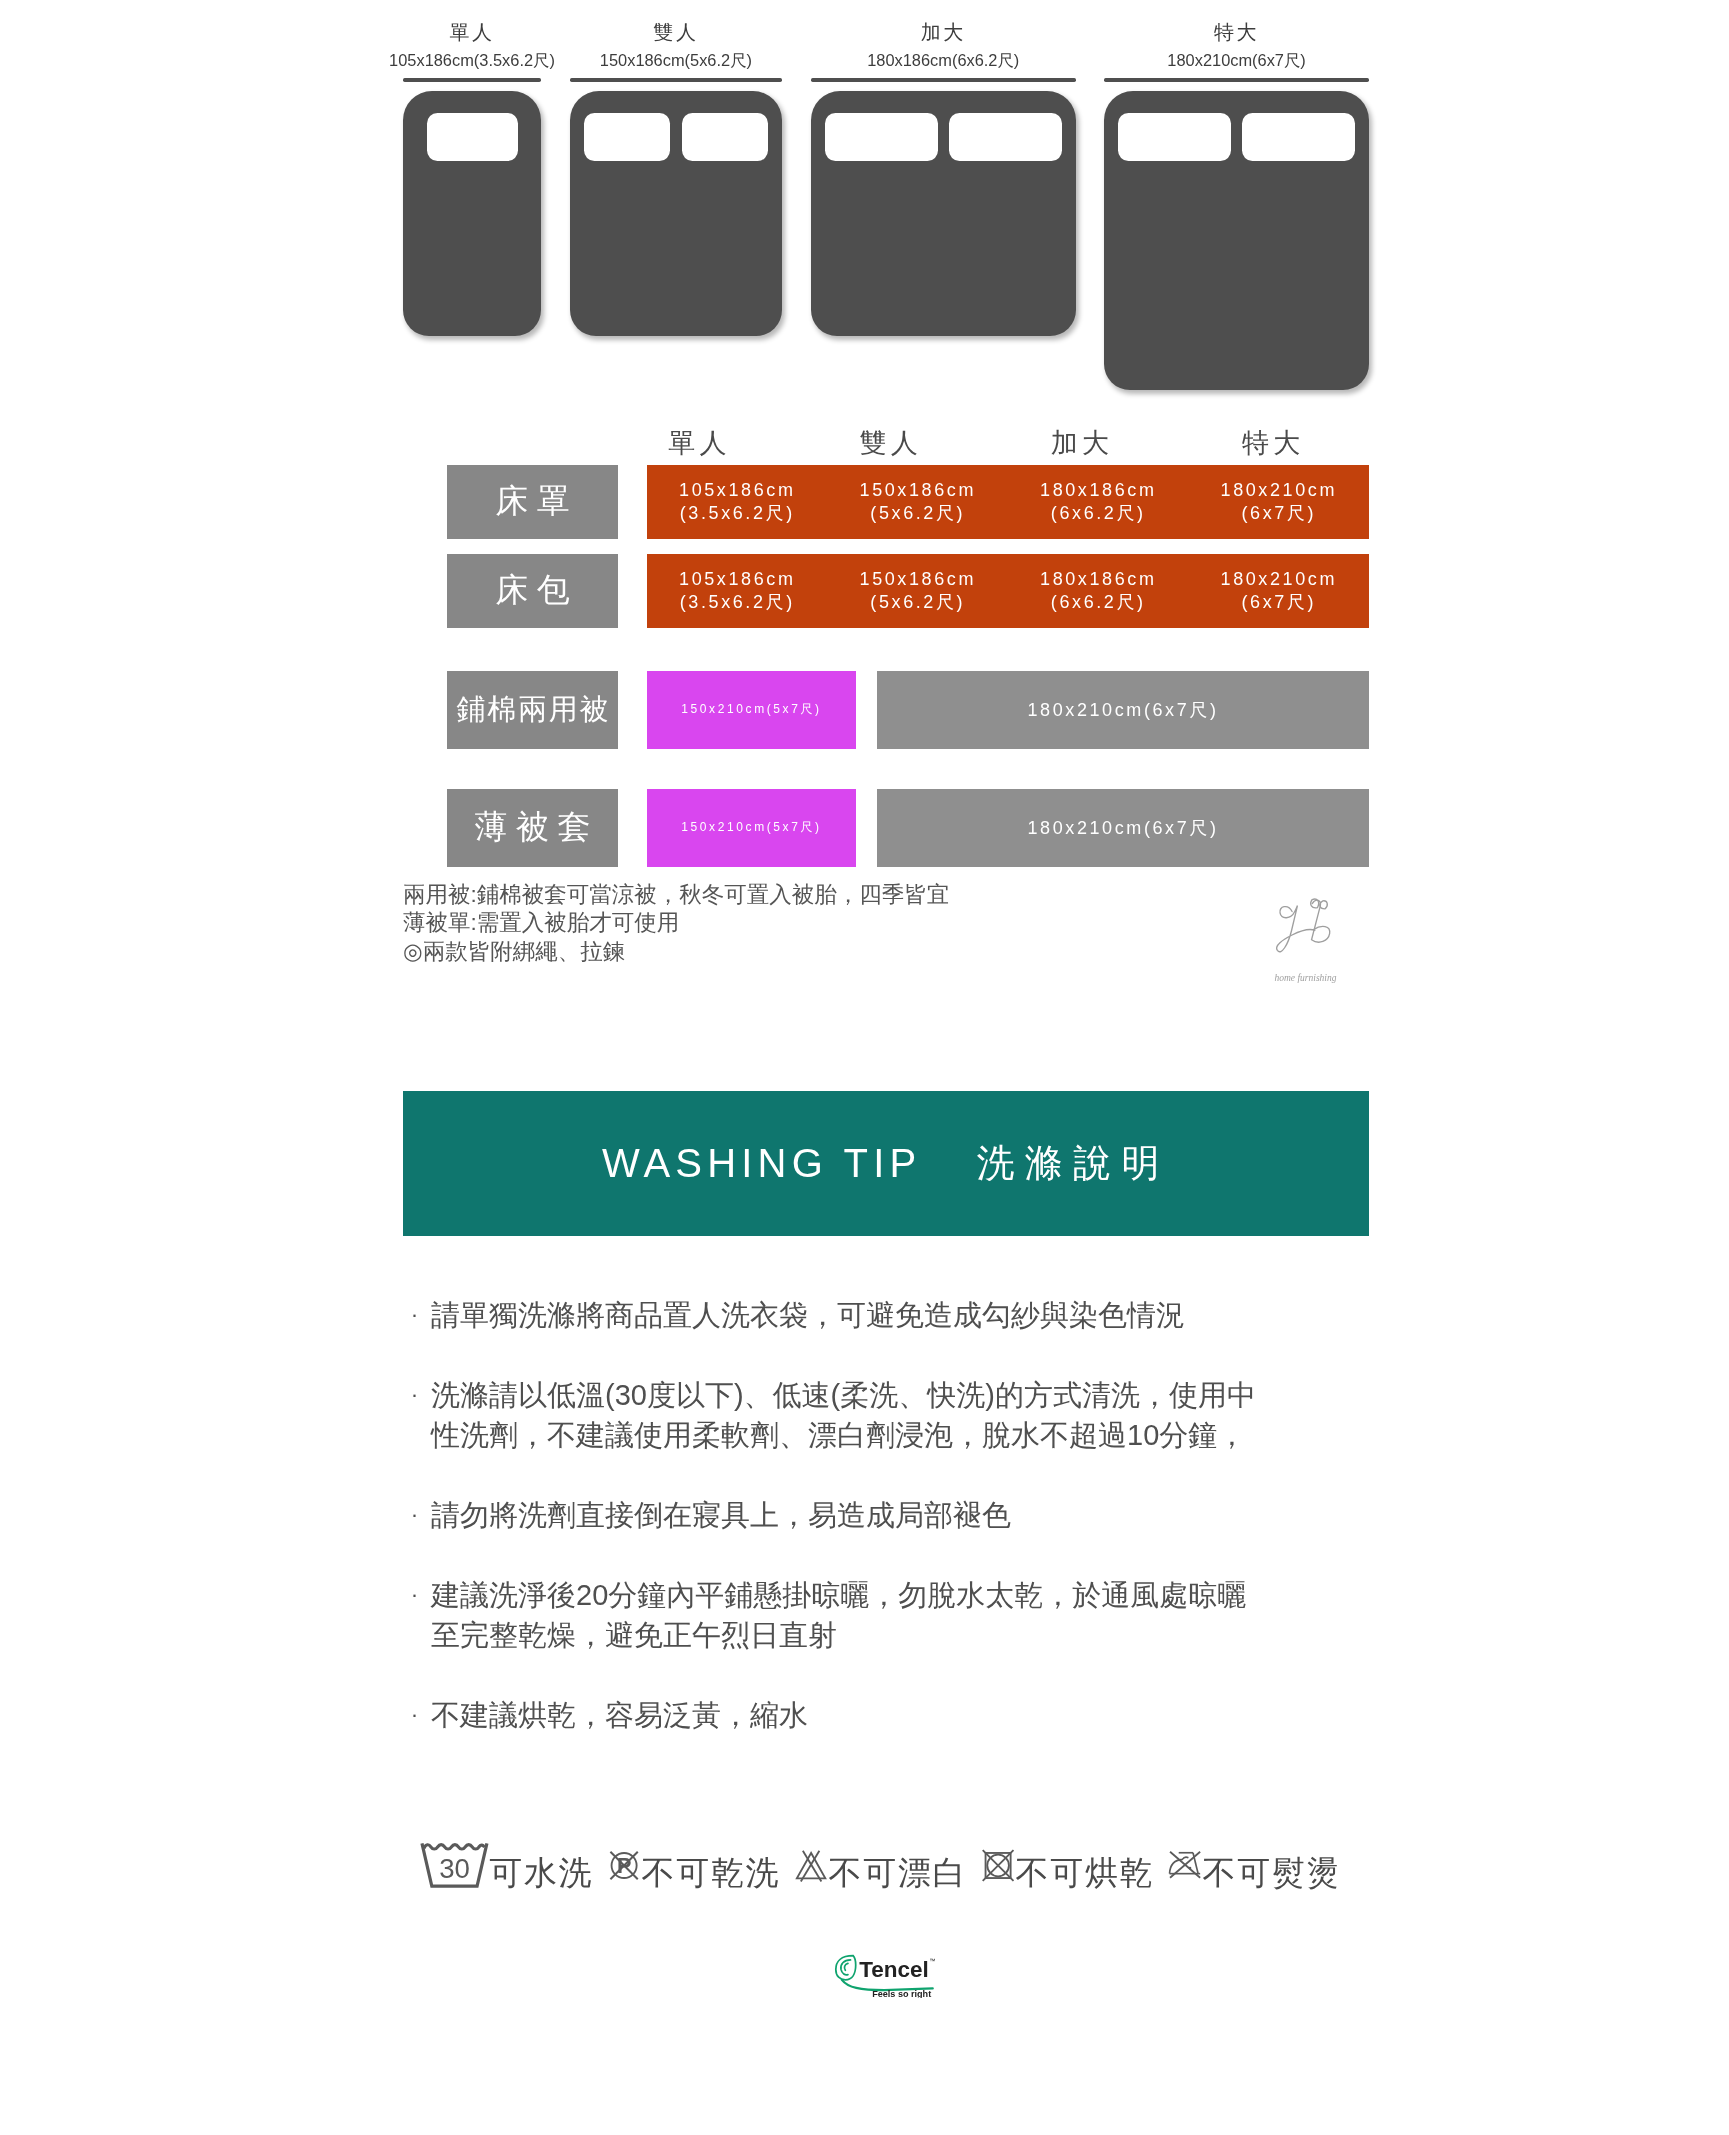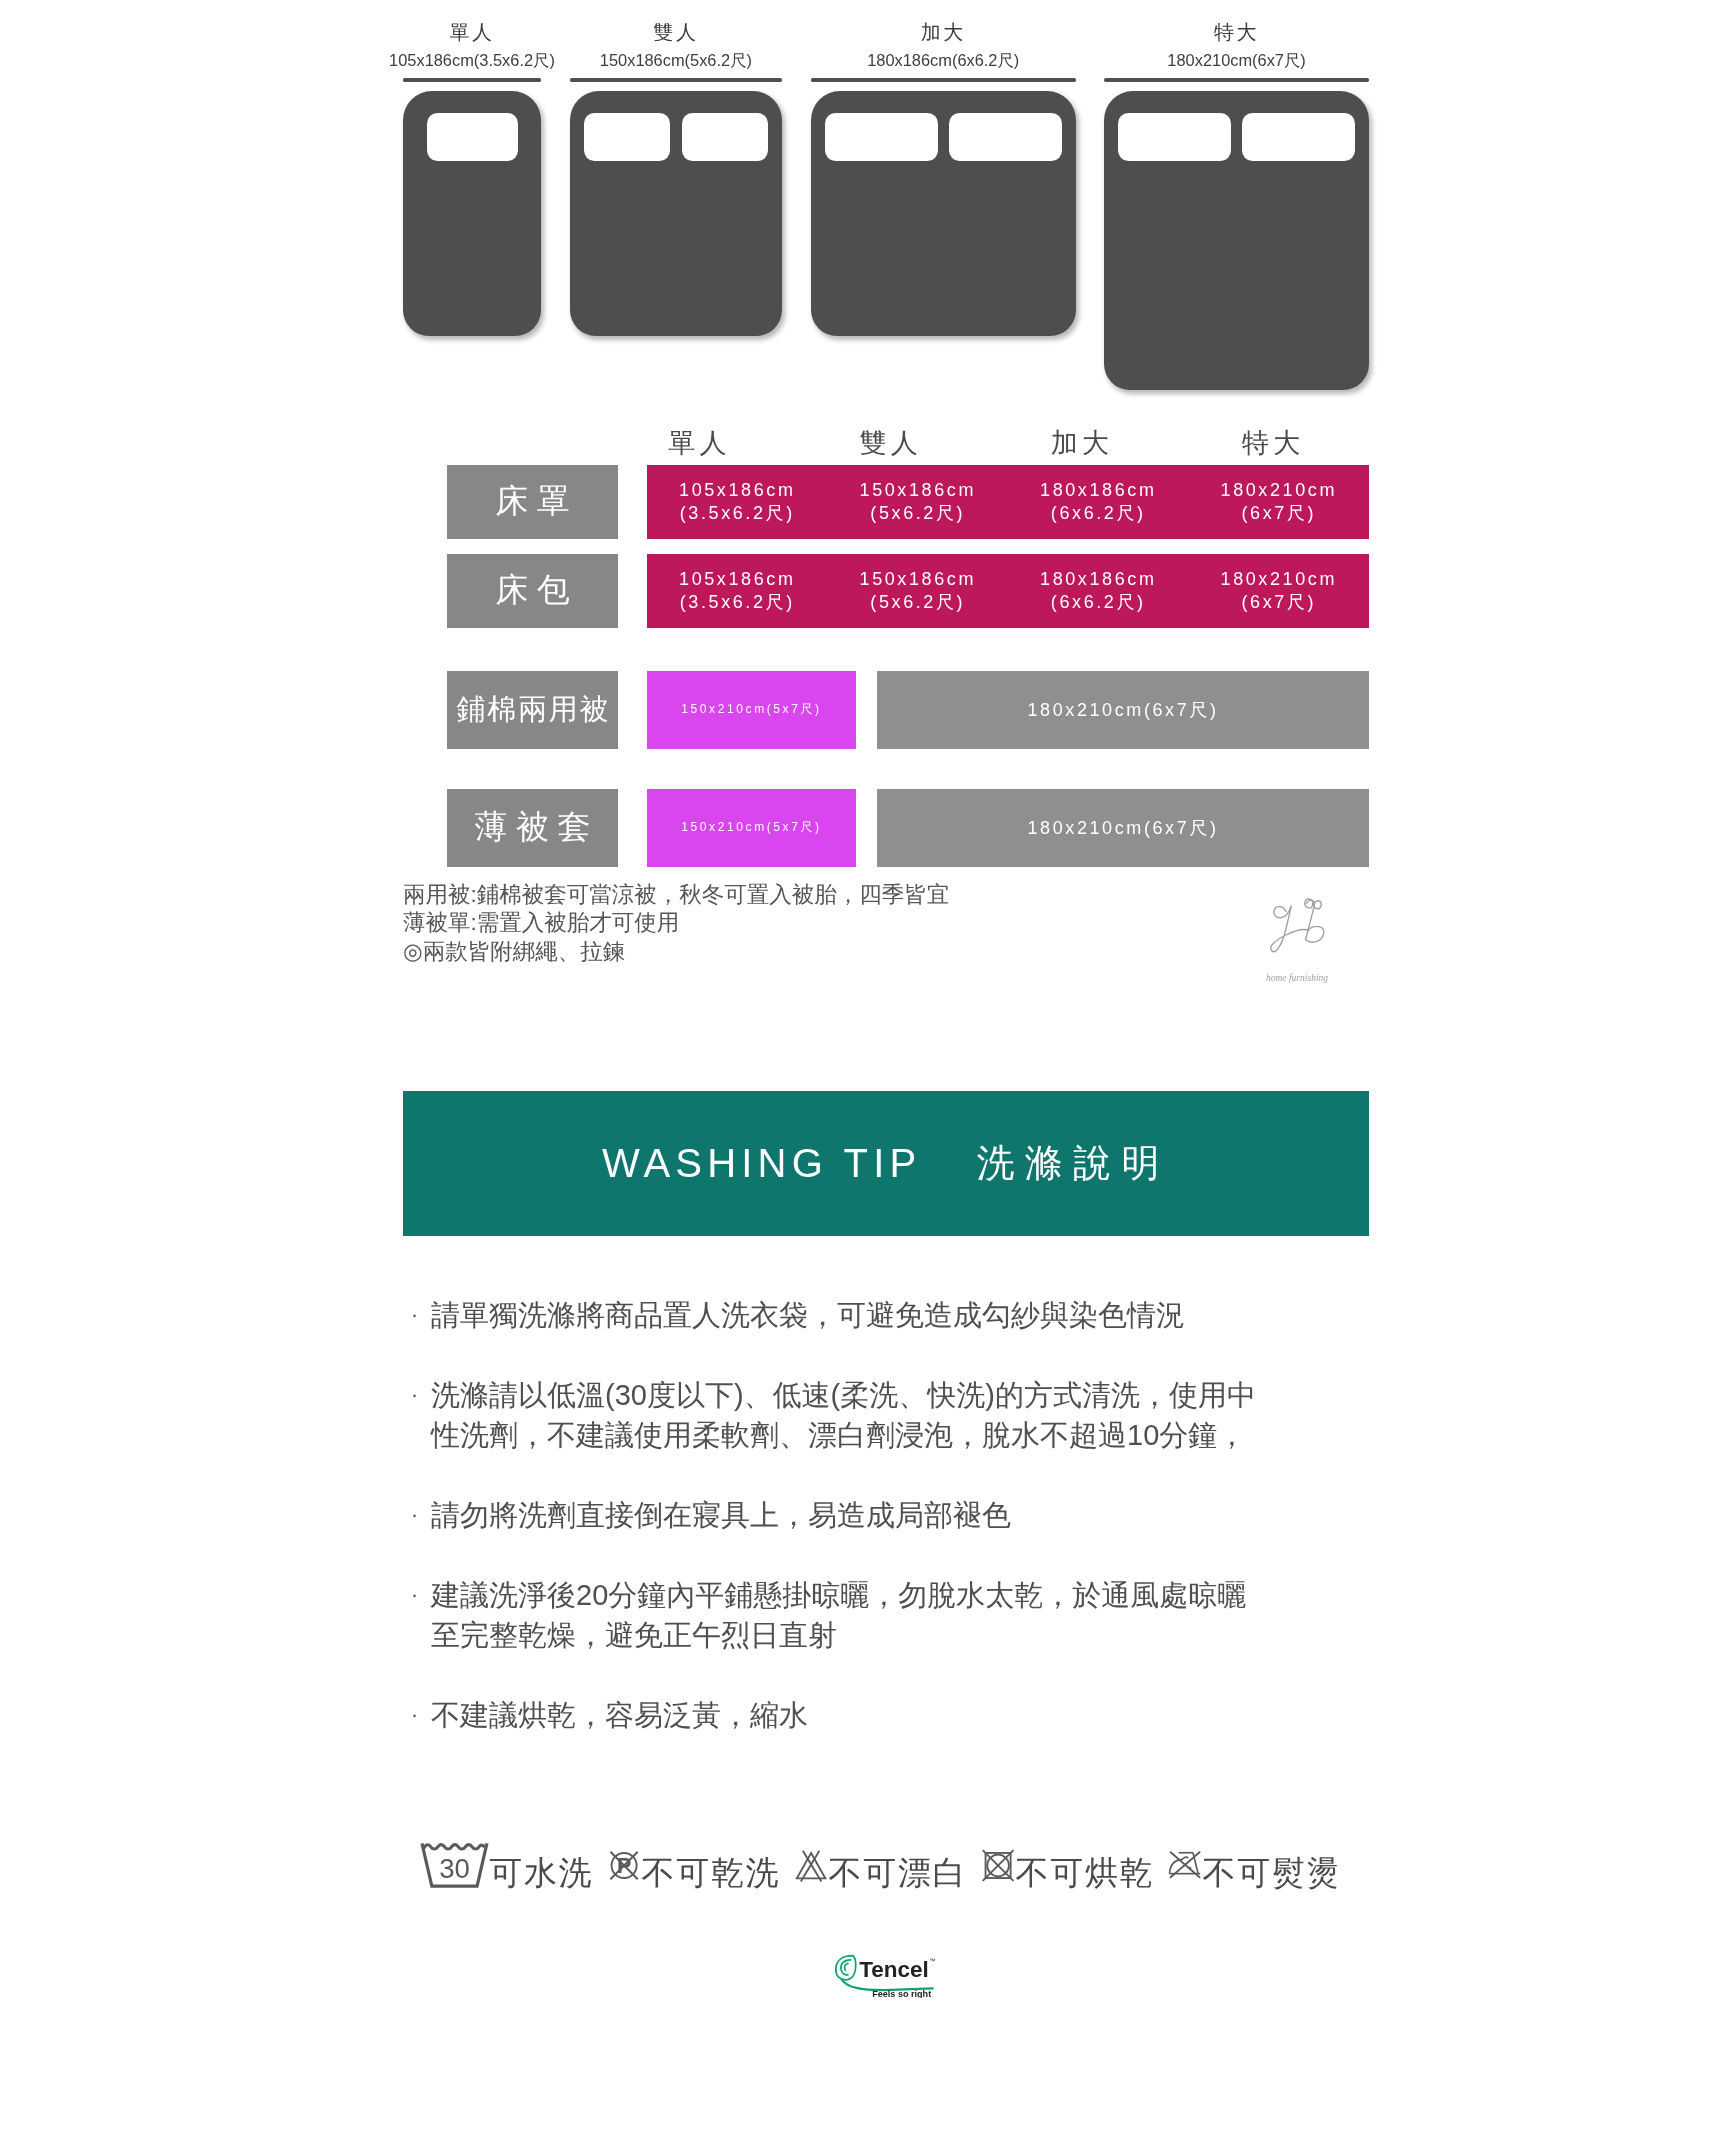--- a/index.html
+++ b/index.html
@@ -29,34 +29,34 @@
   .th { flex:1; text-align:center; font-size:27px; letter-spacing:4.3px; color:#4a4a4a; }
   .trow { display:flex;padding-left:44px; }
   .trow.r1 { margin-top:7px; }  .trow.r2 { margin-top:15px; }
   .trow.r3 { margin-top:43px; } .trow.r4 { margin-top:40px; }
   .tlabel { width:171px; margin-right:29px; background:#878787; color:#fff;
             display:flex; align-items:center; justify-content:center;
             font-size:33px; letter-spacing:8.6px; text-indent:8.6px; }
   .tlabel.long { font-size:29px; letter-spacing:1.7px; text-indent:1.7px; }
   .r1 .tlabel,.r2 .tlabel,.r1 .tstrip,.r2 .tstrip { height:74px; }
   .r3 .tlabel,.r4 .tlabel,.r3 .tcell-single,.r3 .tcell-merged,.r4 .tcell-single,.r4 .tcell-merged { height:78px; }
-  .tstrip { flex:1; background:#be185d; display:flex; }
+  .tstrip { flex:1; background:#c2410c; display:flex; }
   .tcell { flex:1; display:flex; flex-direction:column; align-items:center; justify-content:center;
            color:#fff; font-size:18px; letter-spacing:2.6px; line-height:23px; }
   .tcell-single { width:209px; margin-right:21px; background:#d946ef; color:#fff;
                   display:flex; align-items:center; justify-content:center;
                   font-size:12px; letter-spacing:2.6px; }
   .tcell-merged { flex:1; background:#8f8f8f; color:#fff;
                   display:flex; align-items:center; justify-content:center;
                   font-size:18px; letter-spacing:2.6px; }
 
   
   .notes { margin-top:14px; position:relative; }
   .notes p { font-size:22.5px; line-height:28.5px; color:#555; }
-  .brand-logo { position:absolute; right:8px; top:12px; width:95px; }
+  .brand-logo { position:absolute; right:16px; top:12px; width:95px; text-align:center; }
   .brand-logo .tagline { font-family:"Liberation Serif","DejaVu Serif",serif; font-style:italic;
                          font-size:9.5px; color:#9f9f9f; margin-top:1.7px; }
 
   
   .banner { margin-top:125px; height:145px; background:#0f766e;
             display:flex; align-items:center; justify-content:center; }
   .banner .en { color:#fff; font-size:40px; letter-spacing:5.2px; }
   .banner .zh { color:#fff; font-size:38px; letter-spacing:10.4px; margin-left:55px; }
 
   

